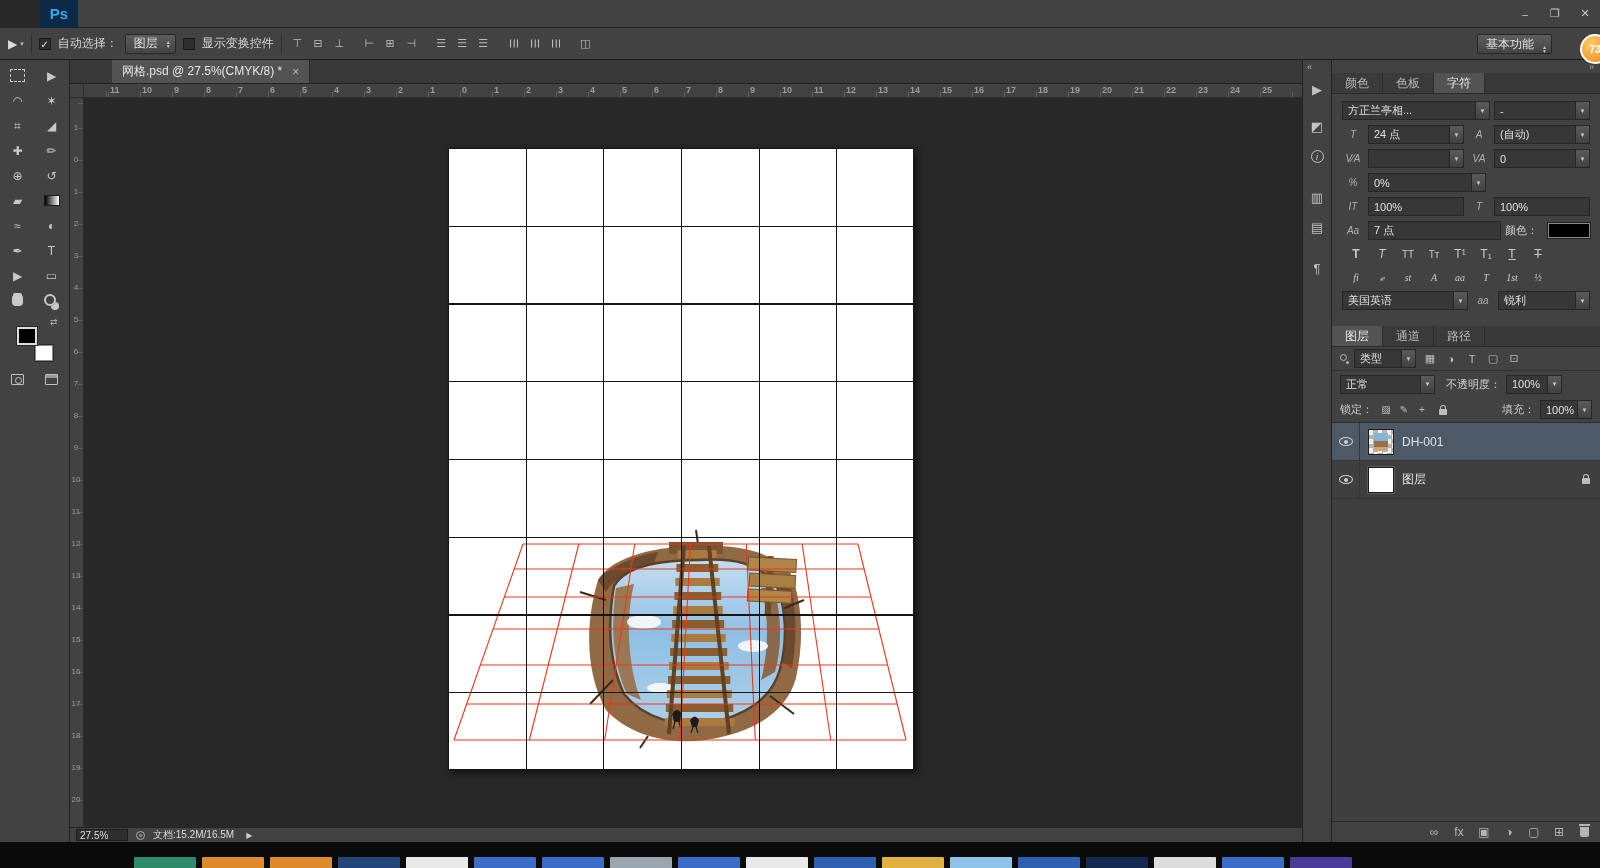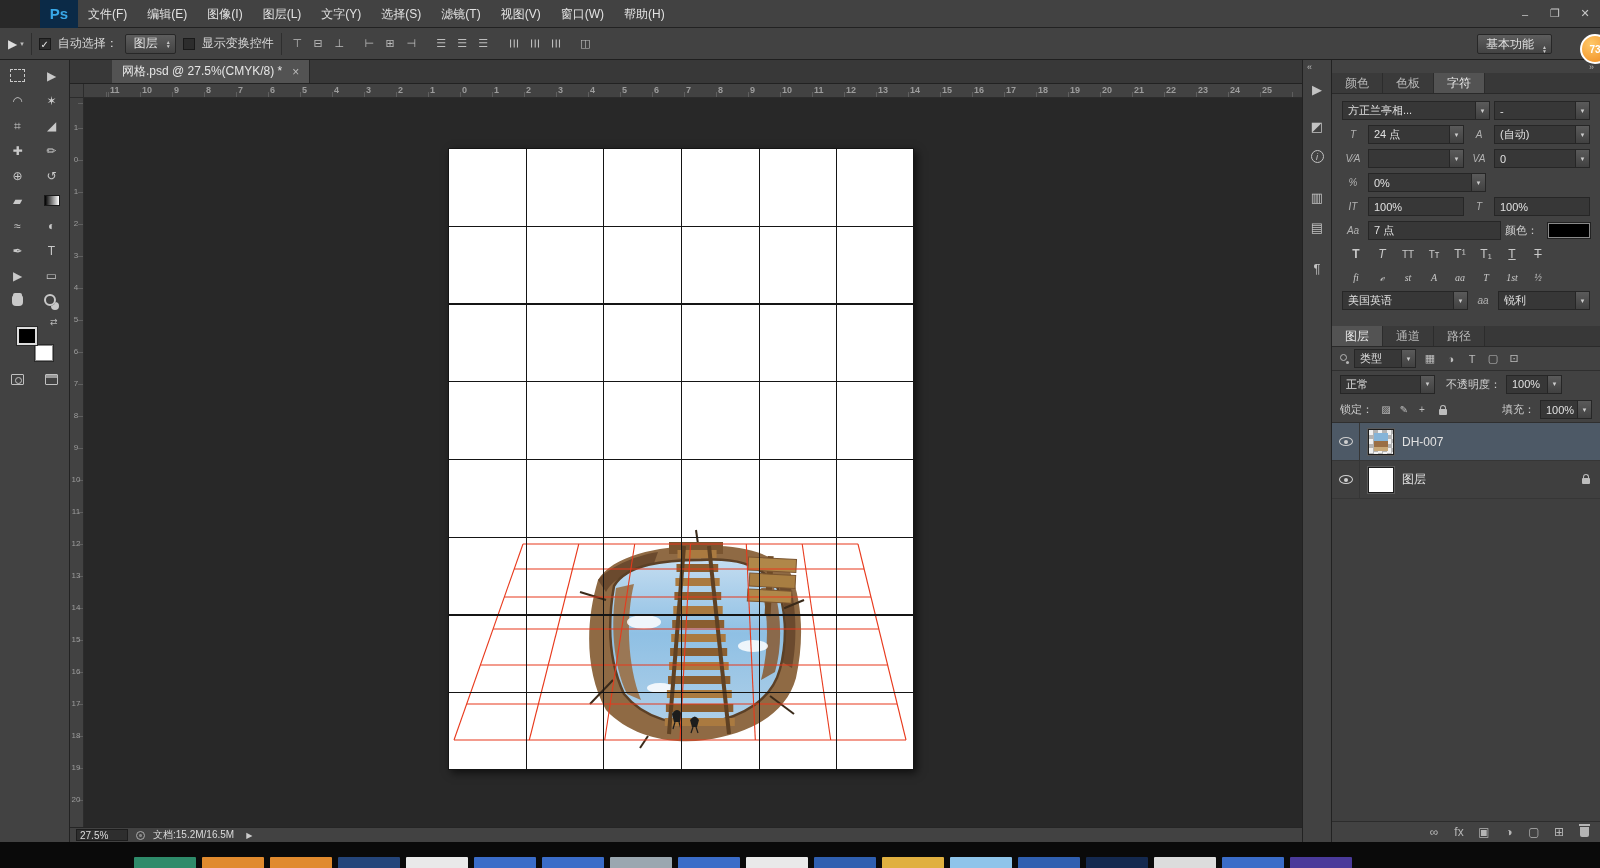--- a/index.html
+++ b/index.html
@@ -148,33 +148,20 @@
   .taskbar{height:26px;background:#0a0a0a;display:flex;align-items:flex-end;gap:6px;padding-left:134px;flex:none;overflow:hidden;}
   .tb-seg{width:62px;height:11px;flex:none;border-radius:1px 1px 0 0;}
 </style>
 </head>
 <body>
 
 <div class="app">
 
   <div class="menubar">
     <div class="ps-logo">Ps</div>
-    <div style="display:flex;">
-
-    <span class="menu-item">文件(F)</span>
-        <span class="menu-item">编辑(E)</span>
-        <span class="menu-item">图像(I)</span>
-        <span class="menu-item">图层(L)</span>
-        <span class="menu-item">文字(Y)</span>
-        <span class="menu-item">选择(S)</span>
-        <span class="menu-item">滤镜(T)</span>
-        <span class="menu-item">视图(V)</span>
-        <span class="menu-item">窗口(W)</span>
-        <span class="menu-item">帮助(H)</span>
-      </div>
     <div class="win-controls">
       <span class="win-btn">–</span>
       <span class="win-btn">❐</span>
       <span class="win-btn">✕</span>
     </div>
   </div>
 
   <div class="optionsbar">
     <span class="tool-preset">
       <span>▶</span>
@@ -701,21 +688,21 @@
 
       <div class="layers-list">
 
 
 
           <div class="layer-row" data-selected="true" data-locked="false">
             <span class="eye-cell">
               <span class="eye"></span>
             </span>
             <span class="thumb" data-thumb="image"></span>
-            <span class="lname">DH-007</span>
+            <span class="lname">DH-001</span>
 
           </div>
 
           <div class="layer-row" data-selected="false" data-locked="true">
             <span class="eye-cell">
               <span class="eye"></span>
             </span>
             <span class="thumb" data-thumb="white"></span>
             <span class="lname">图层</span>
             <span class="row-lock"><span class="padlock"></span></span>

